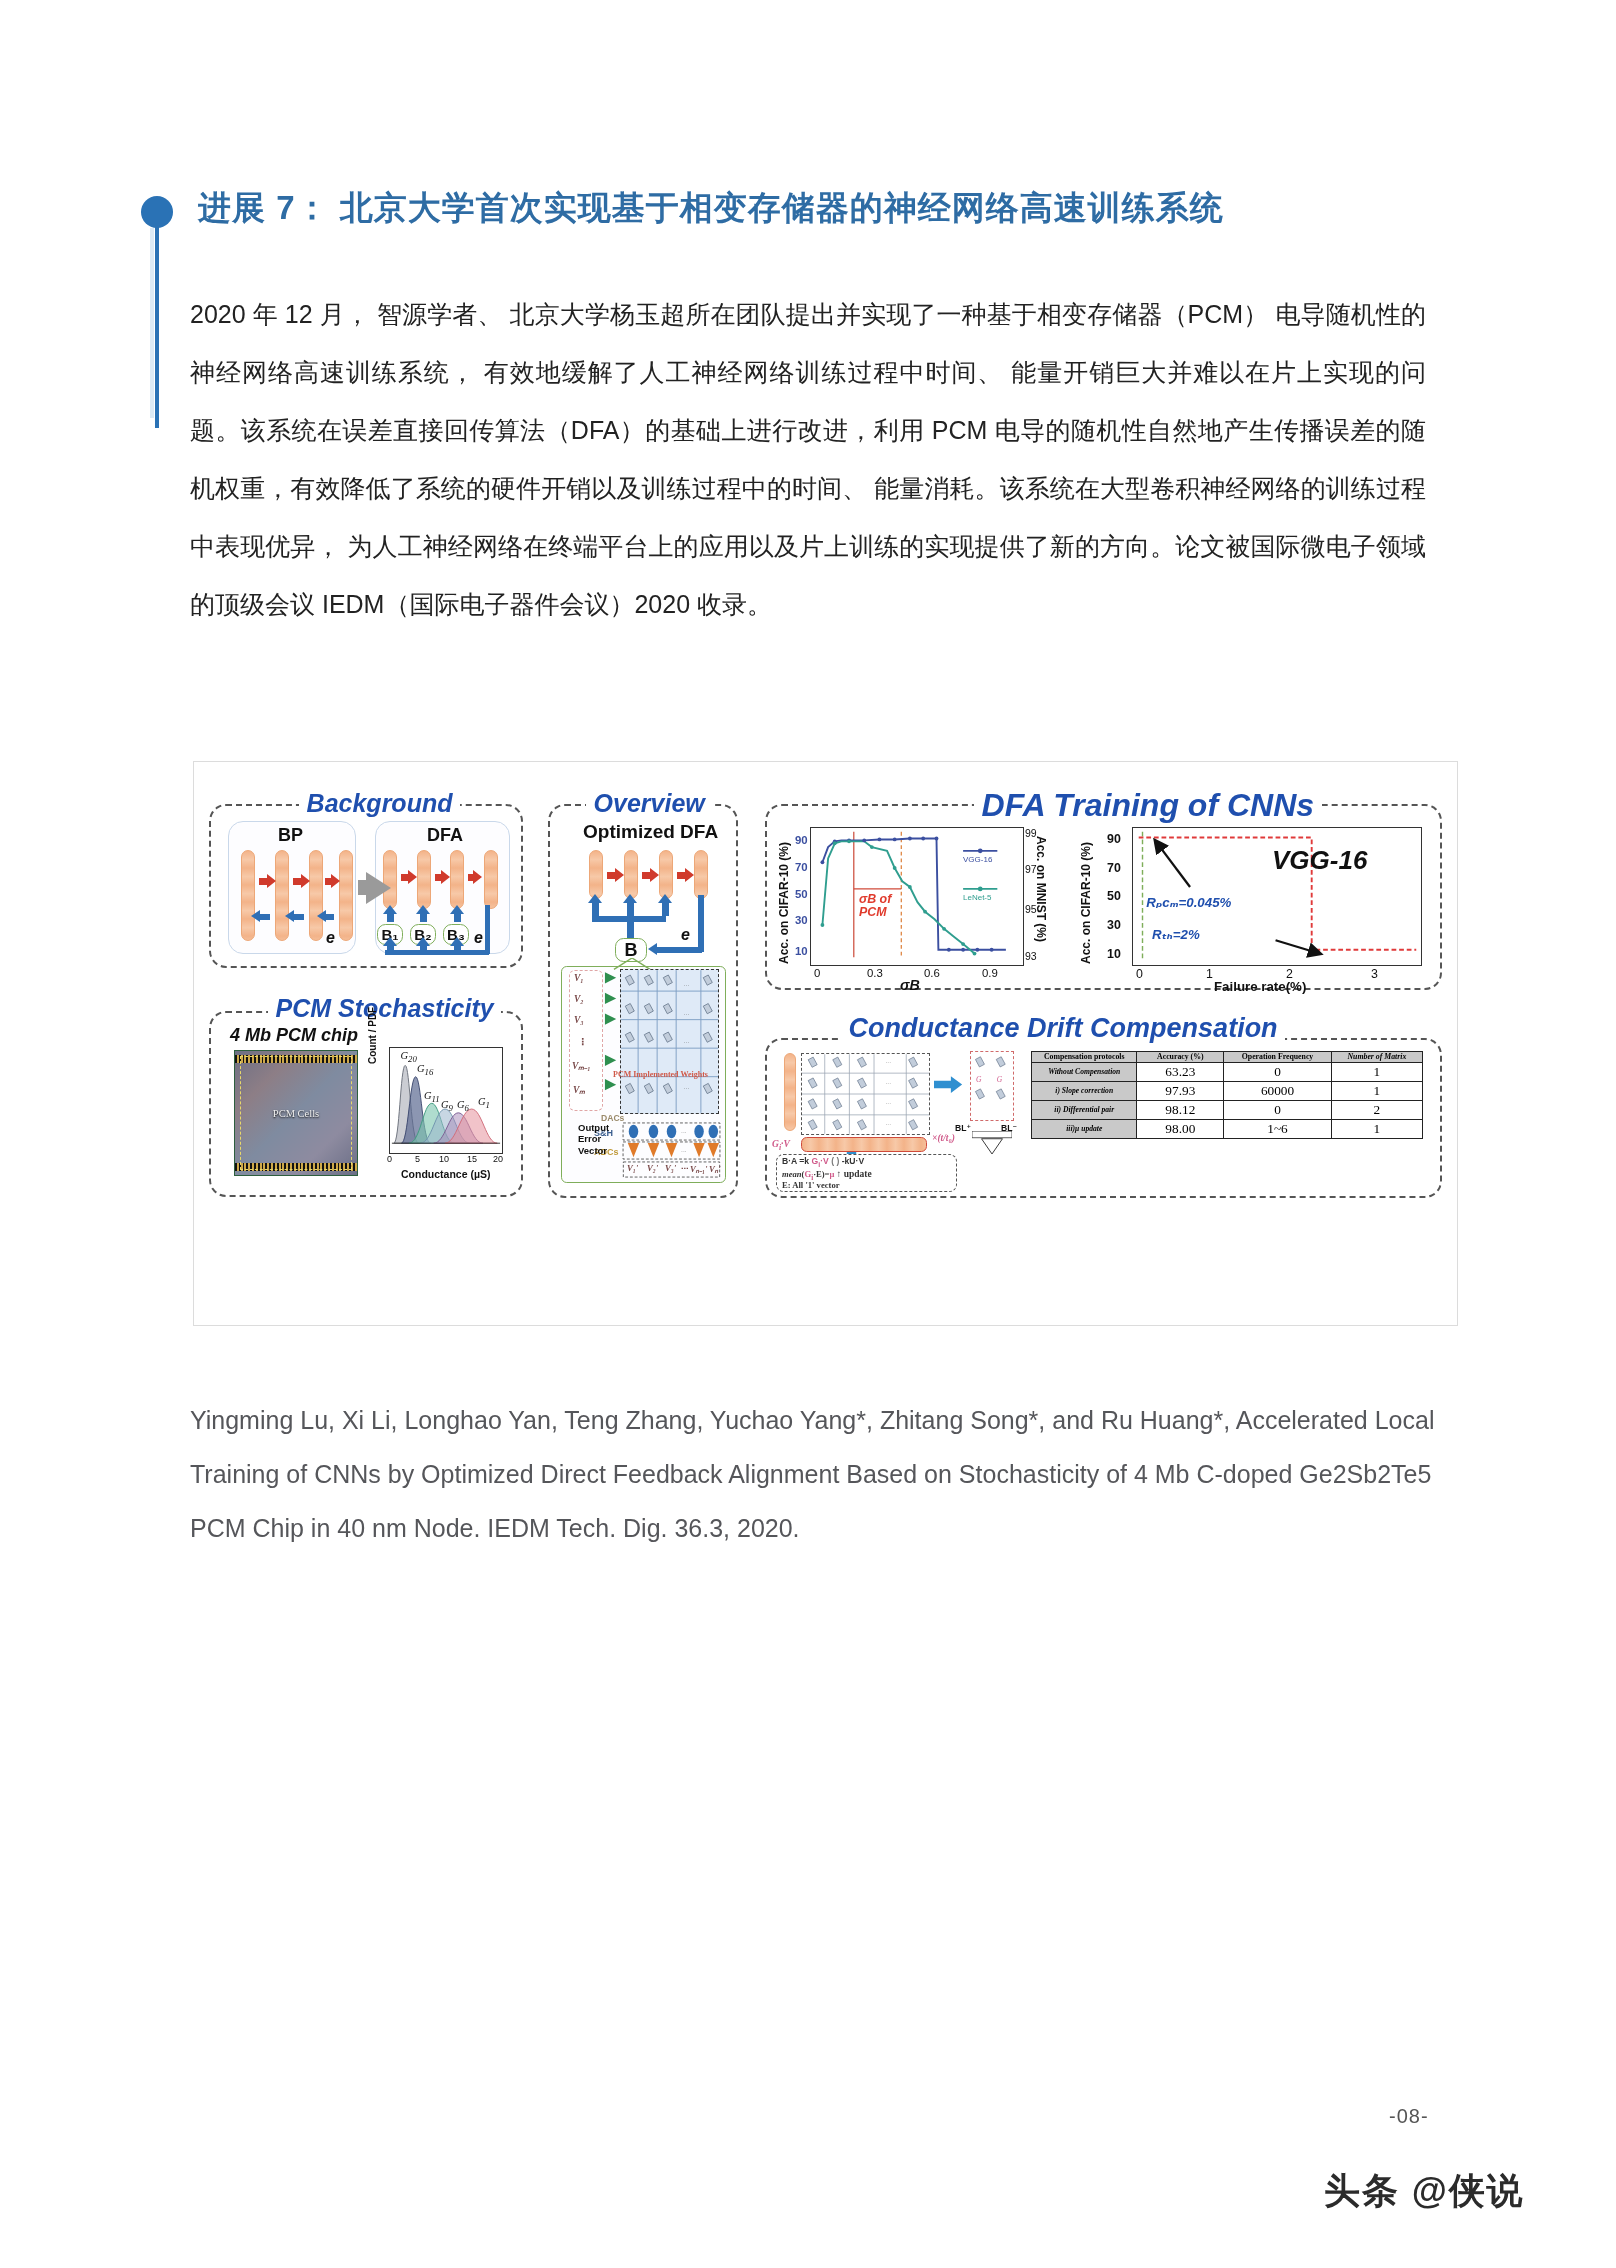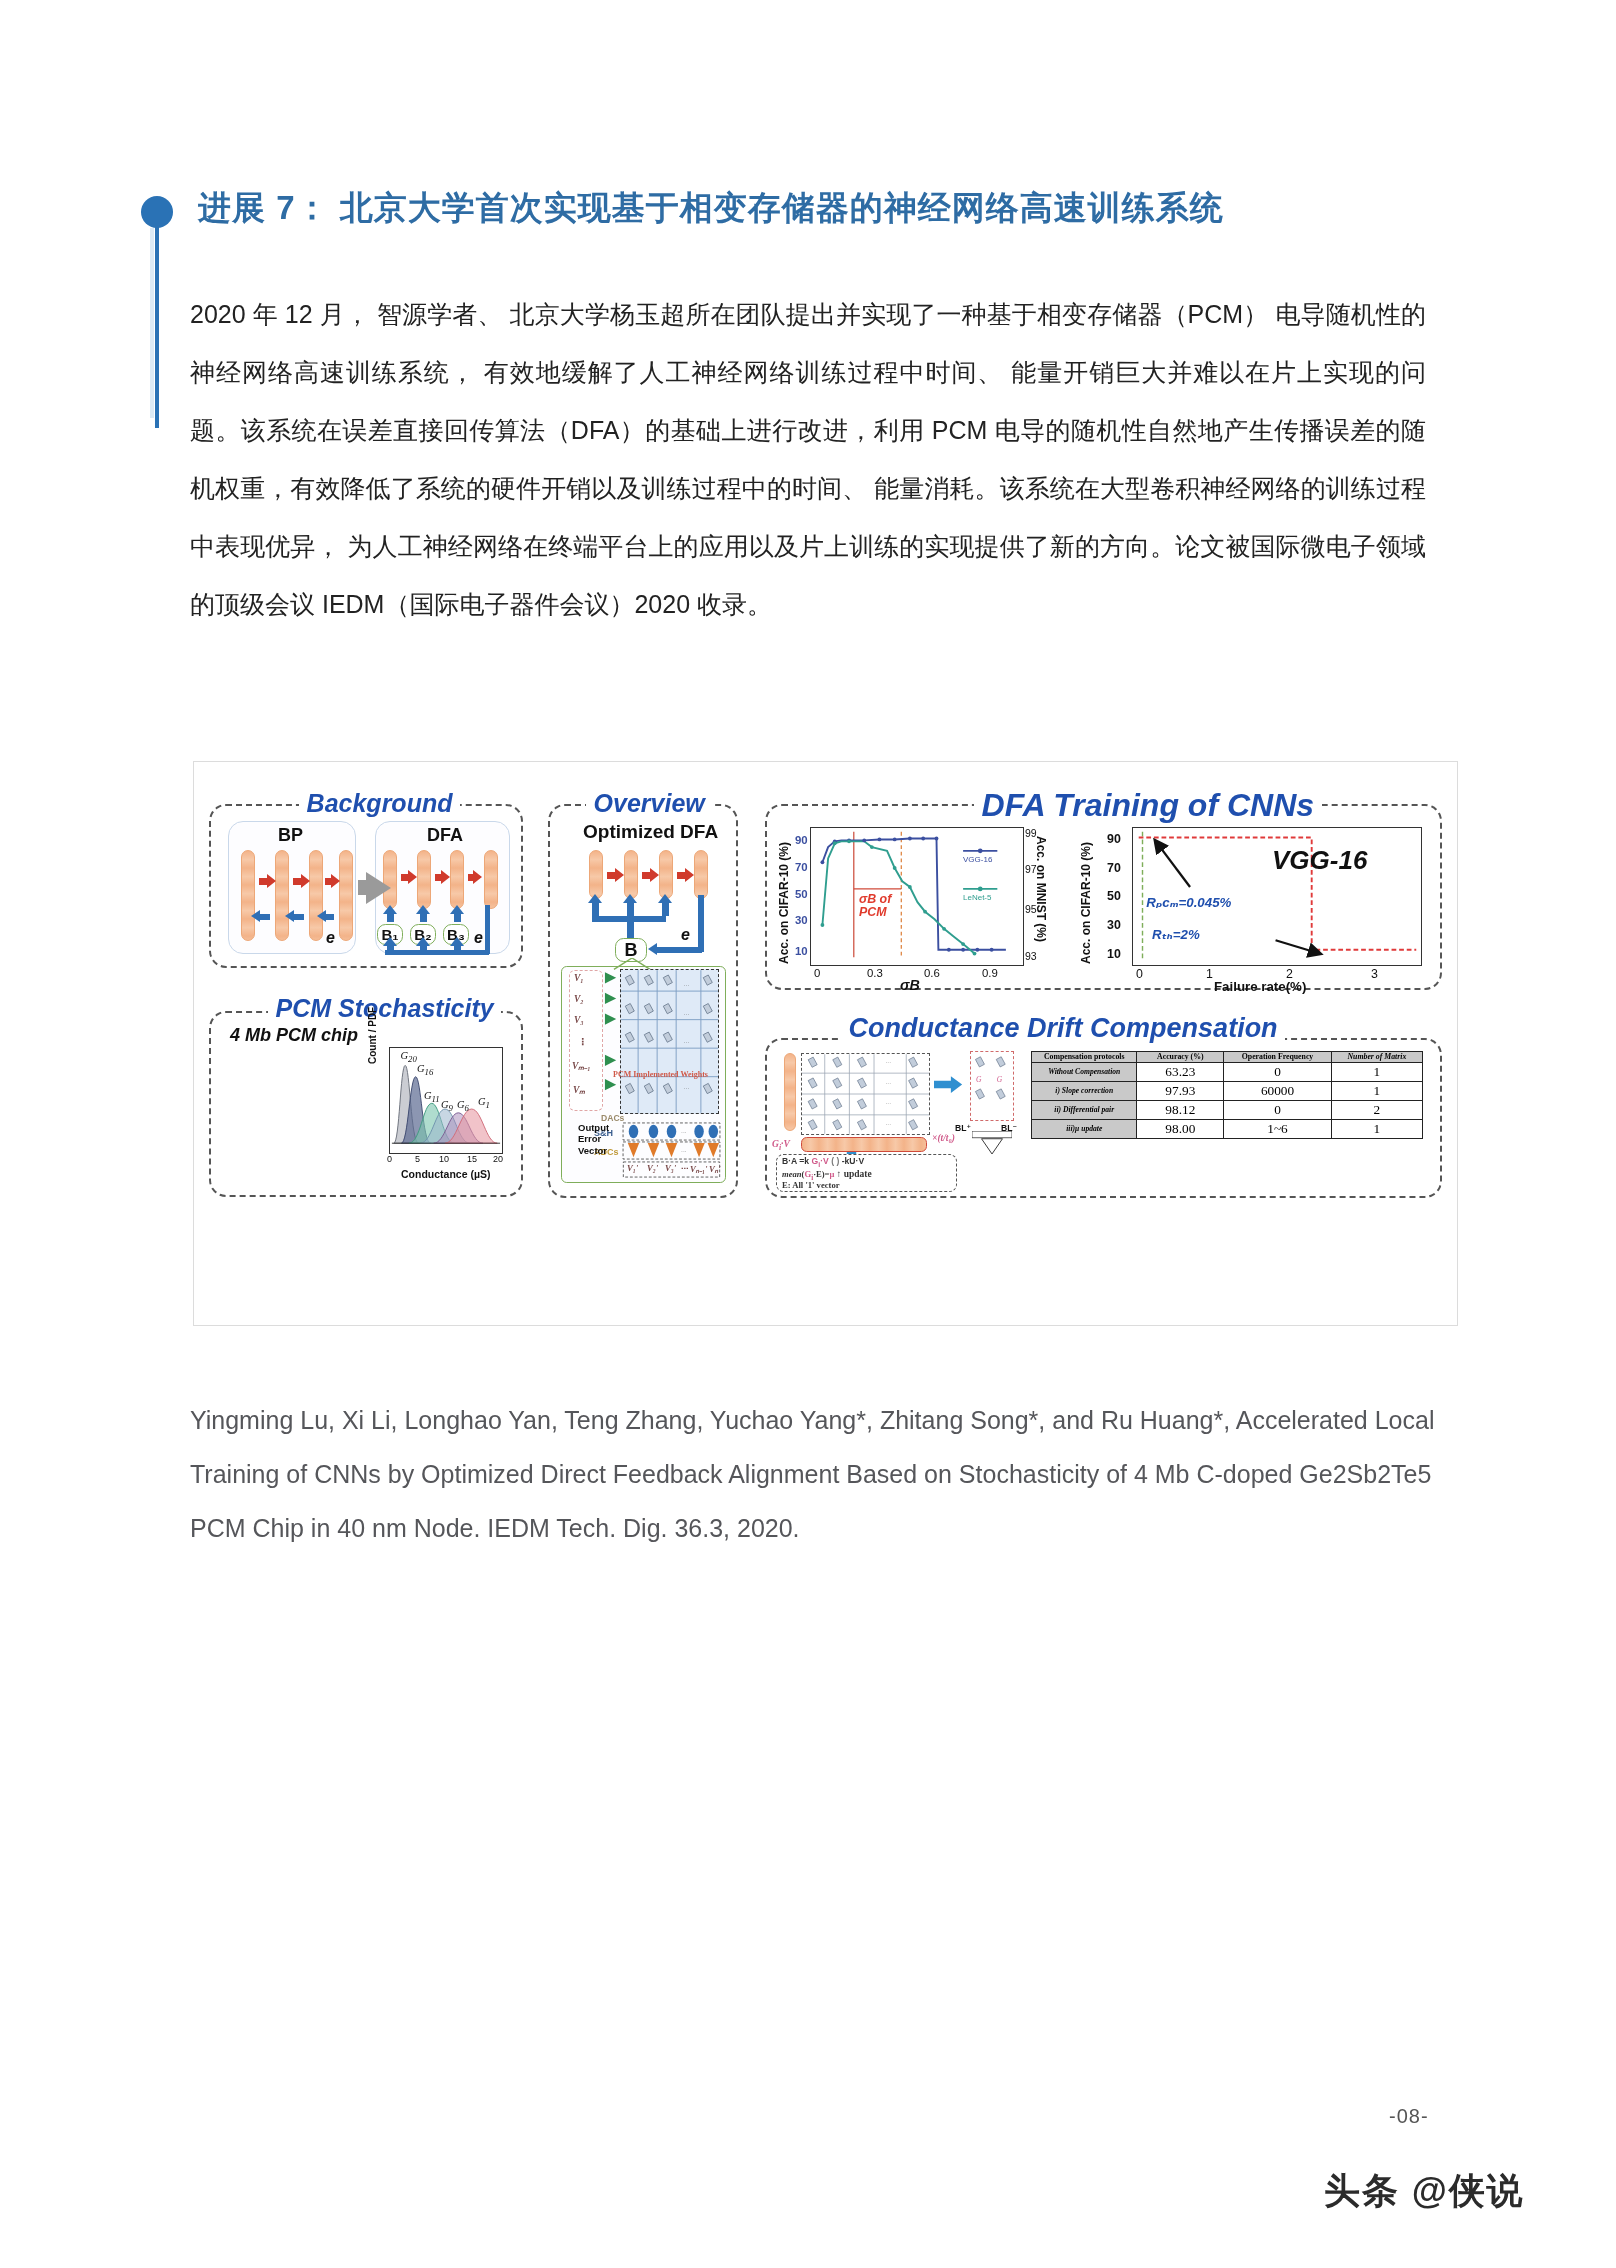--- a/index.html
+++ b/index.html
@@ -173,20 +173,27 @@
     <div class="lbl" style="left:280px;top:167px;font-size:16px;font-style:italic;">e</div>
 
     <div class="greyarrow-body" style="left:164px;top:118px;width:9.5px;"></div>
     <div class="greyarrow" style="left:172px;top:110px;"></div>
 
     <div class="panel" style="left:15px;top:249px;width:314px;height:186px;"></div>
 
     <div class="panel-title" style="left:74px;top:234px;font-size:25px;">PCM Stochasticity</div>
 
     <div class="lbl" style="left:36px;top:263px;font-size:18px;font-style:italic;">4 Mb PCM chip</div>
+    <div class="chip" style="left:40px;top:288px;width:124px;height:126px;">
+      <div class="chip-band" style="top:3.8px;"></div>
+      <div class="chip-band" style="bottom:3.8px;"></div>
+      <div class="chip-inner">
+        <span class="chip-text">PCM Cells</span>
+      </div>
+    </div>
 
     <div class="plotbox" style="left:195px;top:285px;width:114px;height:107px;">
       <svg width="112" height="105" viewBox="0 0 118 110">
         <defs></defs>
         <path d="M4,100 C10,100 11,18 16,18 C21,18 22,100 30,100 Z" fill="#b9bcc4" fill-opacity="0.75" stroke="#6c717c" stroke-width="1"></path>
         <path d="M12,100 C19,100 21,30 27,30 C33,30 34,100 43,100 Z" fill="#5b6a92" fill-opacity="0.7" stroke="#3e4a70" stroke-width="1"></path>
         <path d="M20,100 C32,100 35,58 44,58 C53,58 56,100 68,100 Z" fill="#79c5ad" fill-opacity="0.6" stroke="#3f9b7f" stroke-width="1"></path>
         <path d="M32,100 C44,100 48,64 58,64 C68,64 72,100 84,100 Z" fill="#9bb7cc" fill-opacity="0.55" stroke="#6f93ad" stroke-width="1"></path>
         <path d="M46,100 C58,100 62,68 72,68 C82,68 86,100 98,100 Z" fill="#a588b8" fill-opacity="0.5" stroke="#7c5e93" stroke-width="1"></path>
         <path d="M58,100 C70,100 75,64 86,64 C97,64 101,100 113,100 Z" fill="#e6929c" fill-opacity="0.55" stroke="#cf6a78" stroke-width="1"></path>

